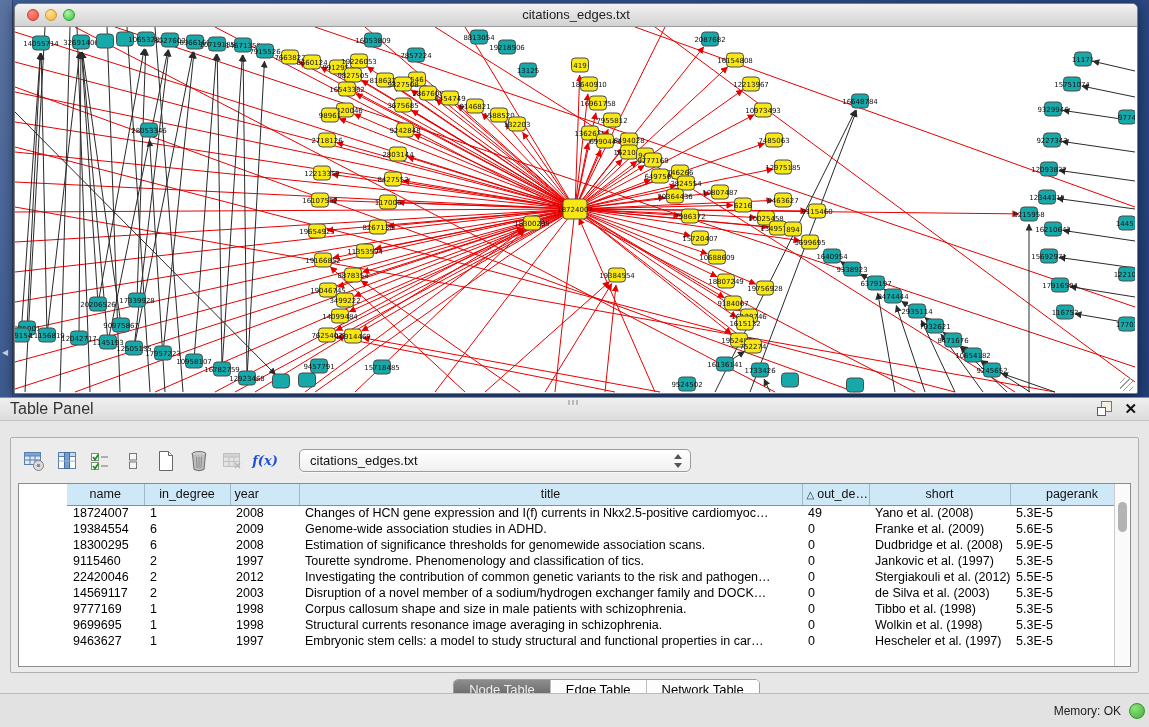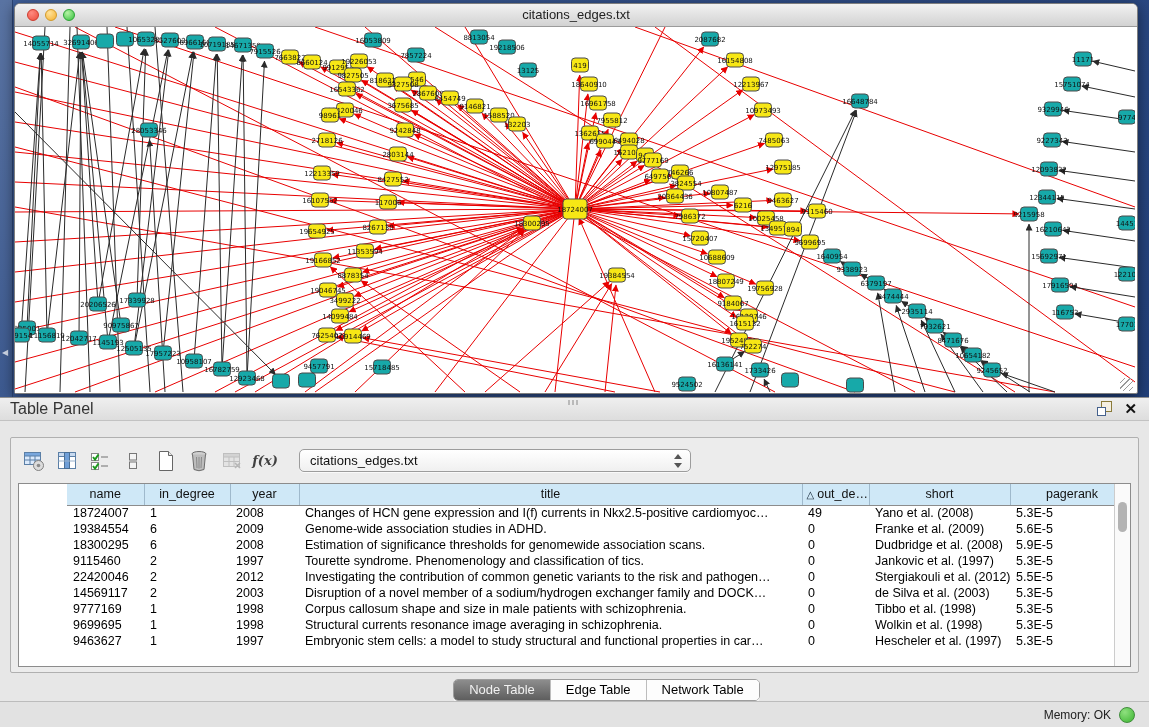--- a/index.html
+++ b/index.html
@@ -35,21 +35,21 @@
   .hdr-icons{position:absolute;right:12px;top:3px;display:flex;gap:12px;align-items:center;}
   .float-ic{position:relative;width:15px;height:15px;}
   .float-ic .b1{position:absolute;right:0;top:0;width:9px;height:9px;border:1.5px solid #8a7a3a;background:#f4efe2;}
   .float-ic .b2{position:absolute;left:0;bottom:0;width:7px;height:7px;border:1.5px solid #45618d;background:#fff;}
   .close-x{font-size:15px;font-weight:bold;color:#111;line-height:15px;cursor:default;}
   .panel-body{position:relative;height:280px;}
   .inner-box{position:absolute;left:10px;top:16px;width:1129px;height:236px;box-sizing:border-box;
     background:#ececec;border:1px solid #b0b0b0;border-radius:2px;}
   .toolbar{display:flex;align-items:center;height:45px;padding-left:10px;}
   .tb-btn{width:26px;height:26px;display:flex;align-items:center;justify-content:center;margin-right:7px;}
-  .fx{font-family:"DejaVu Serif",serif;font-style:italic;font-weight:bold;font-size:13px;color:#404040;}
+  .fx{font-family:"DejaVu Serif",serif;font-style:italic;font-weight:bold;font-size:13px;color:#1d4ed8;}
   .combo{position:relative;margin-left:14px;width:392px;height:23px;box-sizing:border-box;
     border:1px solid #9c9c9c;border-radius:5px;background:linear-gradient(180deg,#ffffff,#f0f0f0);
     font-size:13px;color:#111;line-height:21px;padding-left:10px;box-shadow:0 1px 0 rgba(255,255,255,.7);}
   .spin{position:absolute;right:8px;top:4px;width:8px;height:14px;}
   .spin:before,.spin:after{content:"";position:absolute;left:0;border-left:4px solid transparent;border-right:4px solid transparent;}
   .spin:before{top:0;border-bottom:5px solid #555;}
   .spin:after{bottom:0;border-top:5px solid #555;}
   .table-wrap{position:relative;margin:0 7px;height:184px;box-sizing:border-box;
     border:1px solid #8c8c8c;background:#fff;overflow:hidden;padding-left:48px;}
   table.grid{border-collapse:collapse;table-layout:fixed;}
@@ -59,22 +59,22 @@
     white-space:nowrap;overflow:hidden;}
   .sortglyph{font-size:10px;margin-right:3px;color:#123;}
   .vscroll{position:absolute;right:0;top:0;bottom:0;width:15px;background:#fafafa;border-left:1px solid #cccccc;}
   .vthumb{position:absolute;left:3px;top:18px;width:9px;height:30px;border-radius:5px;background:#b3b3b3;}
   .tabs-row{position:absolute;left:0;top:258px;width:100%;display:flex;justify-content:center;padding-left:32px;}
   .seg{display:inline-flex;border:1px solid #9d9d9d;border-radius:5px;overflow:hidden;background:#fff;
     box-shadow:0 1px 0 rgba(255,255,255,.9);}
   .seg .tab{padding:0 15px;height:20px;line-height:20px;font-size:13px;color:#000000;background:#fdfdfd;border-right:1px solid #bdbdbd;}
   .seg .tab:last-child{border-right:none;}
   .seg .tab.sel{background:linear-gradient(180deg,#8d8d8d,#5e5e5e);color:#f1f1f1;}
-  .statusbar{position:absolute;left:0;bottom:0;width:1149px;height:26px;background:#e2e2e2;
-    border-top:1px solid #bcbcbc;box-sizing:border-box;display:flex;justify-content:flex-end;align-items:center;padding-right:14px;gap:8px;}
+  .statusbar{position:absolute;left:0;bottom:0;width:1149px;height:34px;background:#e2e2e2;
+    border-top:1px solid #bcbcbc;box-sizing:border-box;display:flex;justify-content:flex-end;align-items:center;padding-right:4px;gap:8px;}
   .mem-label{font-size:12px;color:#222;}
   .mem-dot{width:14px;height:14px;border-radius:50%;border:1px solid #3f8d3b;
     background:radial-gradient(circle at 35% 30%,#8fe07f,#3cb531);}
 </style>
 </head>
 <body>
 
 <div class="screen">
 
   <div class="desktop">
@@ -913,21 +913,21 @@
                 <col style="width:69px">
                 <col style="width:503px">
                 <col style="width:67px">
                 <col style="width:141px">
                 <col style="width:124px">
               </colgroup>
               <thead>
                 <tr>
                   <th style="text-align:center"><span>name</span></th>
                   <th style="text-align:center"><span>in_degree</span></th>
-                  <th style="text-align:center"><span>year</span></th>
+                  <th style="text-align:left"><span>year</span></th>
                   <th style="text-align:center"><span>title</span></th>
                   <th style="text-align:left"><span class="sortglyph">△</span><span>out_de…</span></th>
                   <th style="text-align:center"><span>short</span></th>
                   <th style="text-align:center"><span>pagerank</span></th>
                 </tr>
               </thead>
               <tbody>
                 <tr>
                   <td>18724007</td>
                   <td>1</td>

